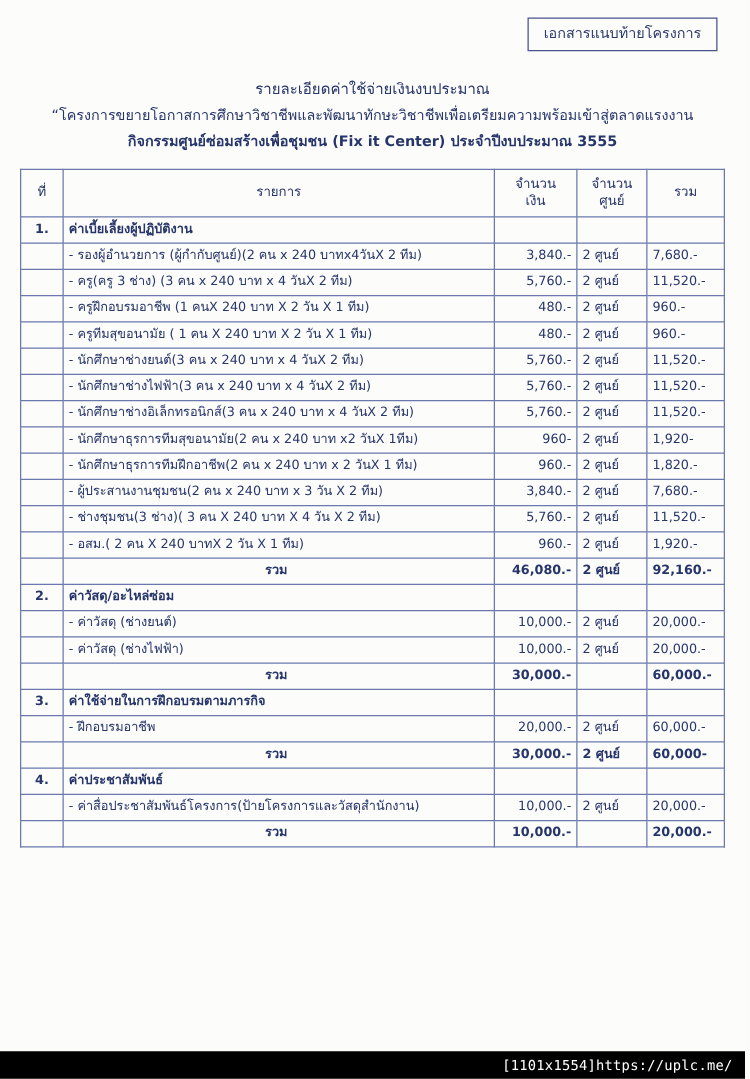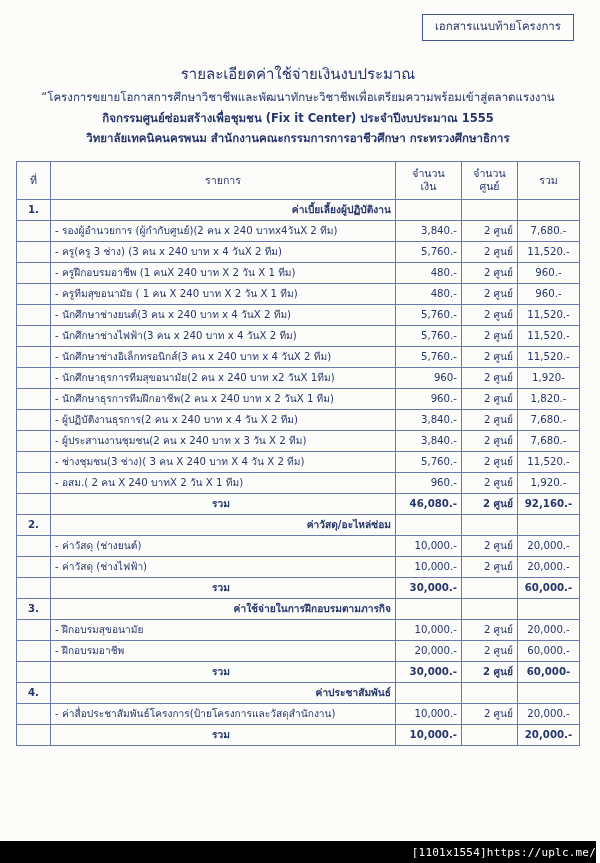--- a/index.html
+++ b/index.html
@@ -46,21 +46,21 @@
     margin: 20px 0 0 0;
     text-align: center;
     padding: 0 16px;
   }
   .heading div {
     font-size: 11.8px;
     line-height: 1.78;
     color: #26356a;
     white-space: nowrap;
   }
-  .heading .h-1 { font-size: 15px; }
+  .heading .h-1 { font-size: 12px; }
   .heading .h-2 { font-weight: normal; font-size: 11.5px; }
   .heading .h-3 { font-weight: bold; font-size: 11.5px; }
   .heading .h-4 { font-weight: bold; font-size: 11.5px; }
 
   
   .table-wrap {
     margin: 12px 16px 0 16px;
   }
   table.budget {
     width: 100%;
@@ -93,42 +93,42 @@
   
   col.c-no    { width: 34px; }
   col.c-item  { width: auto; }
   col.c-amt   { width: 66px; }
   col.c-ctr   { width: 56px; }
   col.c-tot   { width: 62px; }
 
   td.no    { text-align: center; font-size: 10.4px; }
   td.item  { text-align: left; padding-left: 7px; }
   td.amt   { text-align: right; padding-right: 5px; }
-  td.ctr   { text-align: right; }
-  td.tot   { text-align: center; padding-right: 5px; }
-
-  tr.section td.item { font-weight: bold; text-align: right; }
+  td.ctr   { text-align: left; }
+  td.tot   { text-align: left; padding-right: 5px; }
+
+  tr.section td.item { font-weight: bold; }
   tr.section td.no   { font-weight: bold; }
   tr.total td.item   { text-align: center; font-weight: bold; padding-left: 0; }
   tr.total td.amt,
   tr.total td.tot,
   tr.total td.ctr    { font-weight: bold; }
 
   
   .footer-bar {
     position: absolute;
     left: 0;
     right: 0;
     bottom: 0;
     height: 22px;
     background: #000000;
     display: flex;
     align-items: center;
     justify-content: flex-end;
-    padding-right: 0;
+    padding-right: 10px;
     box-sizing: border-box;
   }
   .footer-bar .wm {
     color: #ffffff;
     font-family: "DejaVu Sans Mono", "Liberation Mono", monospace;
     font-size: 11px;
     letter-spacing: 0.2px;
     white-space: nowrap;
   }
 </style>
@@ -137,22 +137,21 @@
 
 <div class="page">
 
   <div class="stamp-row">
     <div class="stamp">เอกสารแนบท้ายโครงการ</div>
   </div>
 
   <div class="heading">
     <div class="h-1">รายละเอียดค่าใช้จ่ายเงินงบประมาณ</div>
     <div class="h-2">“โครงการขยายโอกาสการศึกษาวิชาชีพและพัฒนาทักษะวิชาชีพเพื่อเตรียมความพร้อมเข้าสู่ตลาดแรงงาน</div>
-    <div class="h-3">กิจกรรมศูนย์ซ่อมสร้างเพื่อชุมชน (Fix it Center)  ประจำปีงบประมาณ 1555</div>
-    <div class="h-4">วิทยาลัยเทคนิคนครพนม สำนักงานคณะกรรมการการอาชีวศึกษา กระทรวงศึกษาธิการ</div>
+    <div class="h-3">กิจกรรมศูนย์ซ่อมสร้างเพื่อชุมชน (Fix it Center)  ประจำปีงบประมาณ 3555</div>
   </div>
 
   <div class="table-wrap">
     <table class="budget">
       <colgroup>
         <col class="c-no">
           <col class="c-item">
           <col class="c-amt">
           <col class="c-ctr">
           <col class="c-tot">
@@ -238,27 +237,20 @@
           </tr>
           <tr class="detail">
             <td class="no"></td>
             <td class="item">- นักศึกษาธุรการทีมฝึกอาชีพ(2 คน x 240 บาท x 2 วันX 1 ทีม)</td>
             <td class="amt">960.-</td>
             <td class="ctr">2 ศูนย์</td>
             <td class="tot">1,820.-</td>
           </tr>
           <tr class="detail">
             <td class="no"></td>
-            <td class="item">- ผู้ปฏิบัติงานธุรการ(2 คน x 240 บาท x 4 วัน X  2 ทีม)</td>
-            <td class="amt">3,840.-</td>
-            <td class="ctr">2 ศูนย์</td>
-            <td class="tot">7,680.-</td>
-          </tr>
-          <tr class="detail">
-            <td class="no"></td>
             <td class="item">- ผู้ประสานงานชุมชน(2 คน x 240 บาท x 3 วัน X 2 ทีม)</td>
             <td class="amt">3,840.-</td>
             <td class="ctr">2 ศูนย์</td>
             <td class="tot">7,680.-</td>
           </tr>
           <tr class="detail">
             <td class="no"></td>
             <td class="item">- ช่างชุมชน(3 ช่าง)( 3 คน X 240 บาท X 4 วัน X 2 ทีม)</td>
             <td class="amt">5,760.-</td>
             <td class="ctr">2 ศูนย์</td>
@@ -308,27 +300,20 @@
           </tr>
           <tr class="section">
             <td class="no">3.</td>
             <td class="item">ค่าใช้จ่ายในการฝึกอบรมตามภารกิจ</td>
             <td class="amt"></td>
             <td class="ctr"></td>
             <td class="tot"></td>
           </tr>
           <tr class="detail">
             <td class="no"></td>
-            <td class="item">- ฝึกอบรมสุขอนามัย</td>
-            <td class="amt">10,000.-</td>
-            <td class="ctr">2 ศูนย์</td>
-            <td class="tot">20,000.-</td>
-          </tr>
-          <tr class="detail">
-            <td class="no"></td>
             <td class="item">- ฝึกอบรมอาชีพ</td>
             <td class="amt">20,000.-</td>
             <td class="ctr">2 ศูนย์</td>
             <td class="tot">60,000.-</td>
           </tr>
           <tr class="total">
             <td class="no"></td>
             <td class="item">รวม</td>
             <td class="amt">30,000.-</td>
             <td class="ctr">2 ศูนย์</td>

